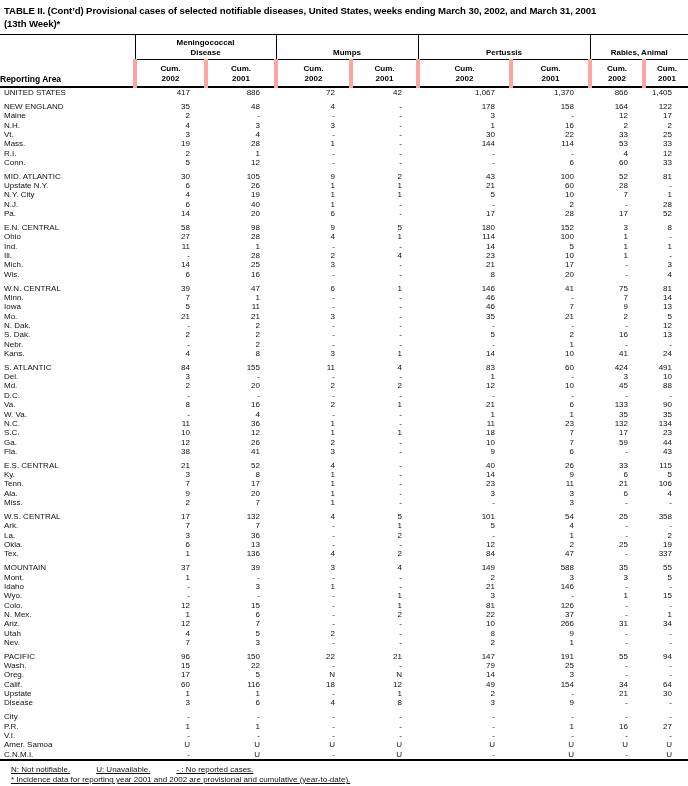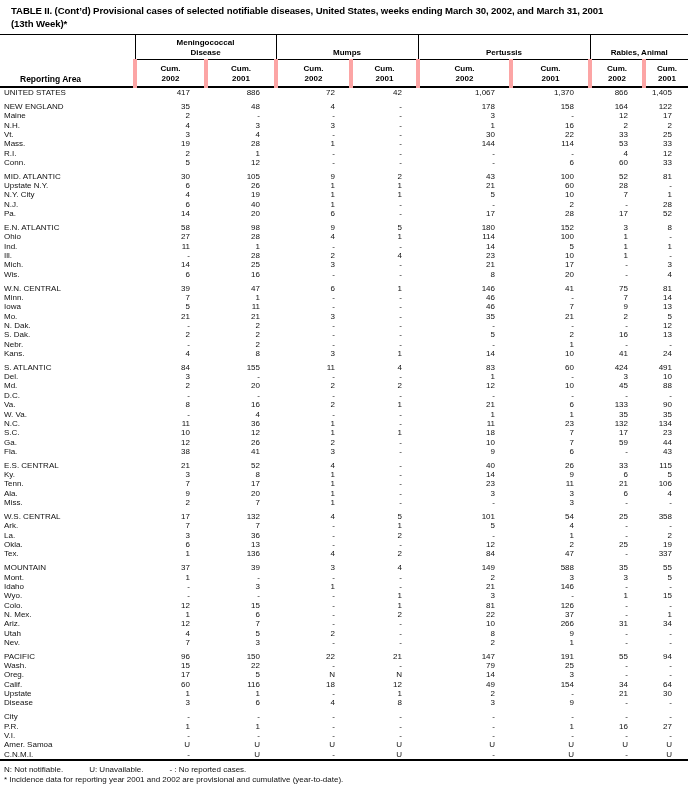--- a/index.html
+++ b/index.html
@@ -1,37 +1,37 @@
 <!DOCTYPE html>
 <html><head>
 <meta charset="utf-8">
 <style>
   html,body{margin:0;padding:0;background:#fff;}
   .page{width:688px;height:786px;background:#fff;color:#111;
         font-family:"Liberation Sans",sans-serif;box-sizing:border-box;
         padding-top:5px;overflow:hidden;}
-  .title{margin:0 0 4px 11px;font-weight:bold;font-size:9.6px;line-height:12.5px;
+  .title{margin:0 0 4px 4px;font-weight:bold;font-size:9.6px;line-height:12.5px;
          white-space:nowrap;color:#000;letter-spacing:-0.1px;}
   table{width:688px;border-collapse:collapse;table-layout:fixed;
         border-bottom:2px solid #000;}
   th,td{margin:0;padding:0;font-size:8px;}
   thead th{font-weight:bold;color:#000;}
   .area-h{text-align:left;vertical-align:bottom;border-top:1px solid #000;
-          border-bottom:2px solid #000;padding:0 0 2px 20px;font-size:8.5px;}
+          border-bottom:2px solid #000;padding:0 0 2px 0;font-size:8.5px;}
   .grp{text-align:center;vertical-align:bottom;border-top:1px solid #000;
        border-bottom:1px solid #000;border-left:1px solid #000;
        padding:3px 17px 2px;line-height:9.5px;}
   .cum{text-align:center;vertical-align:bottom;border-left:4px solid #fca5a5;
        border-bottom:2px solid #000;padding:4px 0 3px;line-height:9.5px;}
   .narrow{display:inline-block;max-width:78px;}
   td{line-height:9.35px;white-space:nowrap;}
   td.area{text-align:left;padding-left:4px;overflow:hidden;}
   td.val{text-align:right;padding-right:16px;}
   tbody.gap tr:first-child td{padding-top:4.5px;}
-  .footnotes{margin:4px 0 0 4px;font-size:8px;line-height:10px;color:#111;}
+  .footnotes{margin:4px 0 0 11px;font-size:8px;line-height:10px;color:#111;text-decoration:underline;}
   .fn-line1 span{margin-right:26px;}
 </style>
 </head>
 <body>
 
 <div class="page">
 
   <div class="title">
     <div>TABLE II. (Cont’d) Provisional cases of selected notifiable diseases, United States, weeks ending March 30, 2002, and March 31, 2001</div>
     <div>(13th Week)*</div>
@@ -246,21 +246,21 @@
           <td class="val">6</td>
           <td class="val">-</td>
           <td class="val">17</td>
           <td class="val">28</td>
           <td class="val">17</td>
           <td class="val">52</td>
         </tr>
       </tbody>
       <tbody class="section gap">
         <tr>
-          <td class="area">E.N. ATLANTIC</td>
+          <td class="area">E.N. CENTRAL</td>
           <td class="val">58</td>
           <td class="val">98</td>
           <td class="val">9</td>
           <td class="val">5</td>
           <td class="val">180</td>
           <td class="val">152</td>
           <td class="val">3</td>
           <td class="val">8</td>
         </tr>
         <tr>

